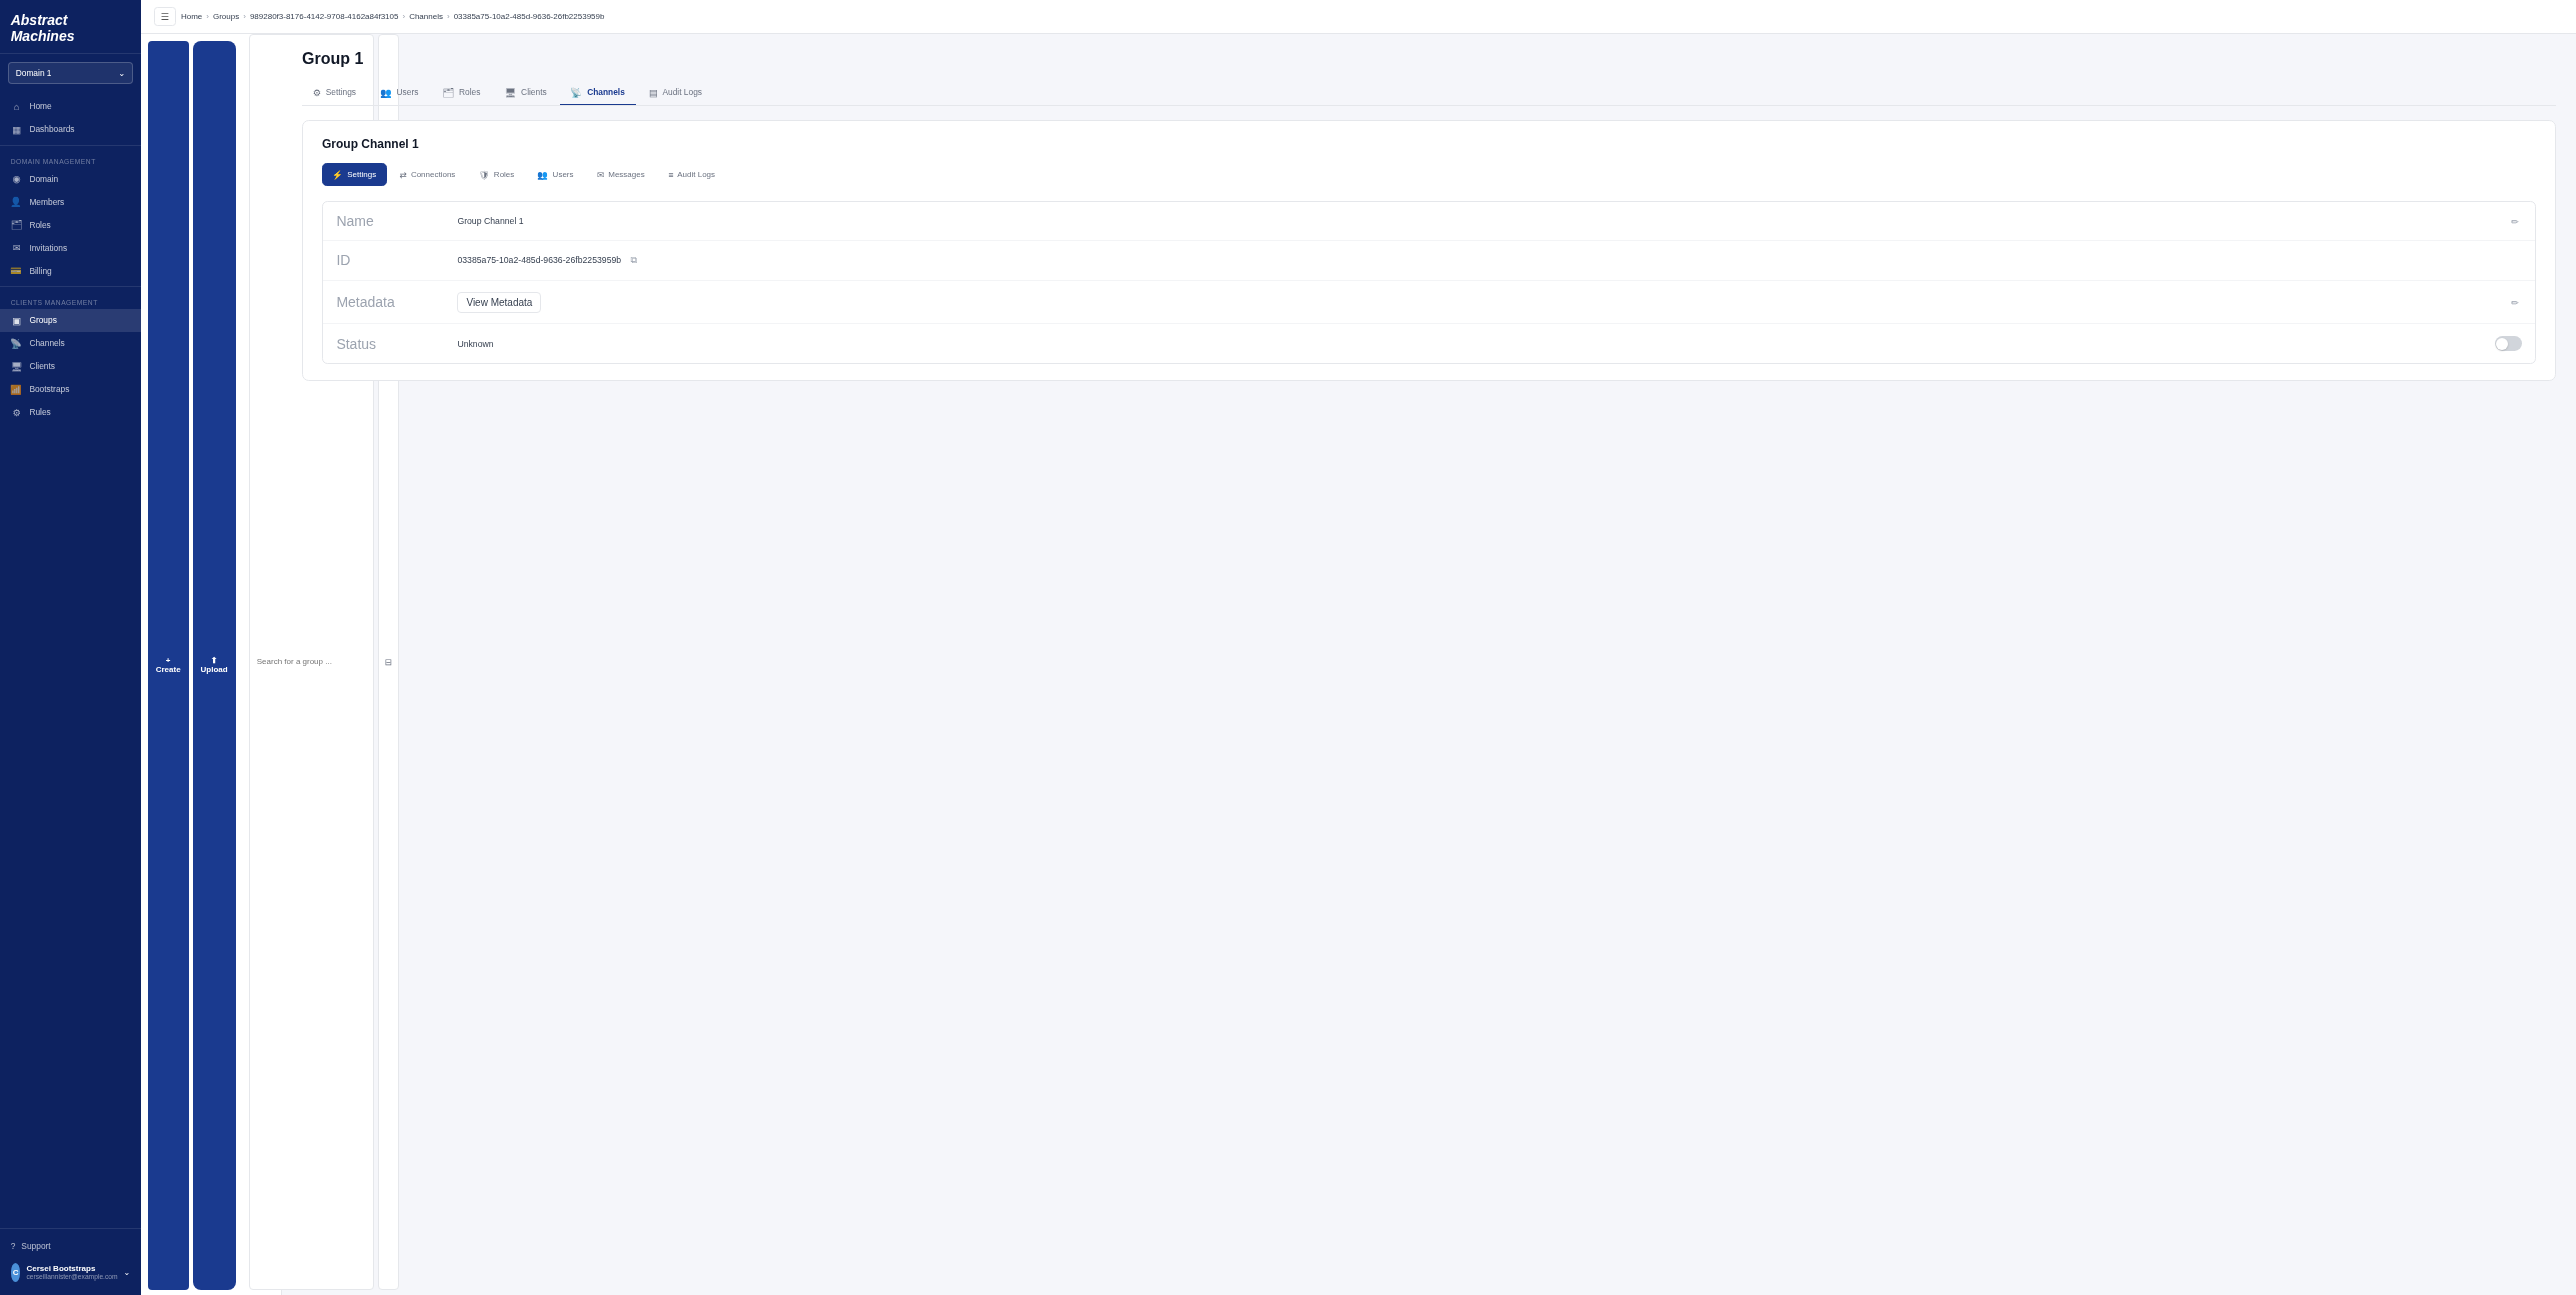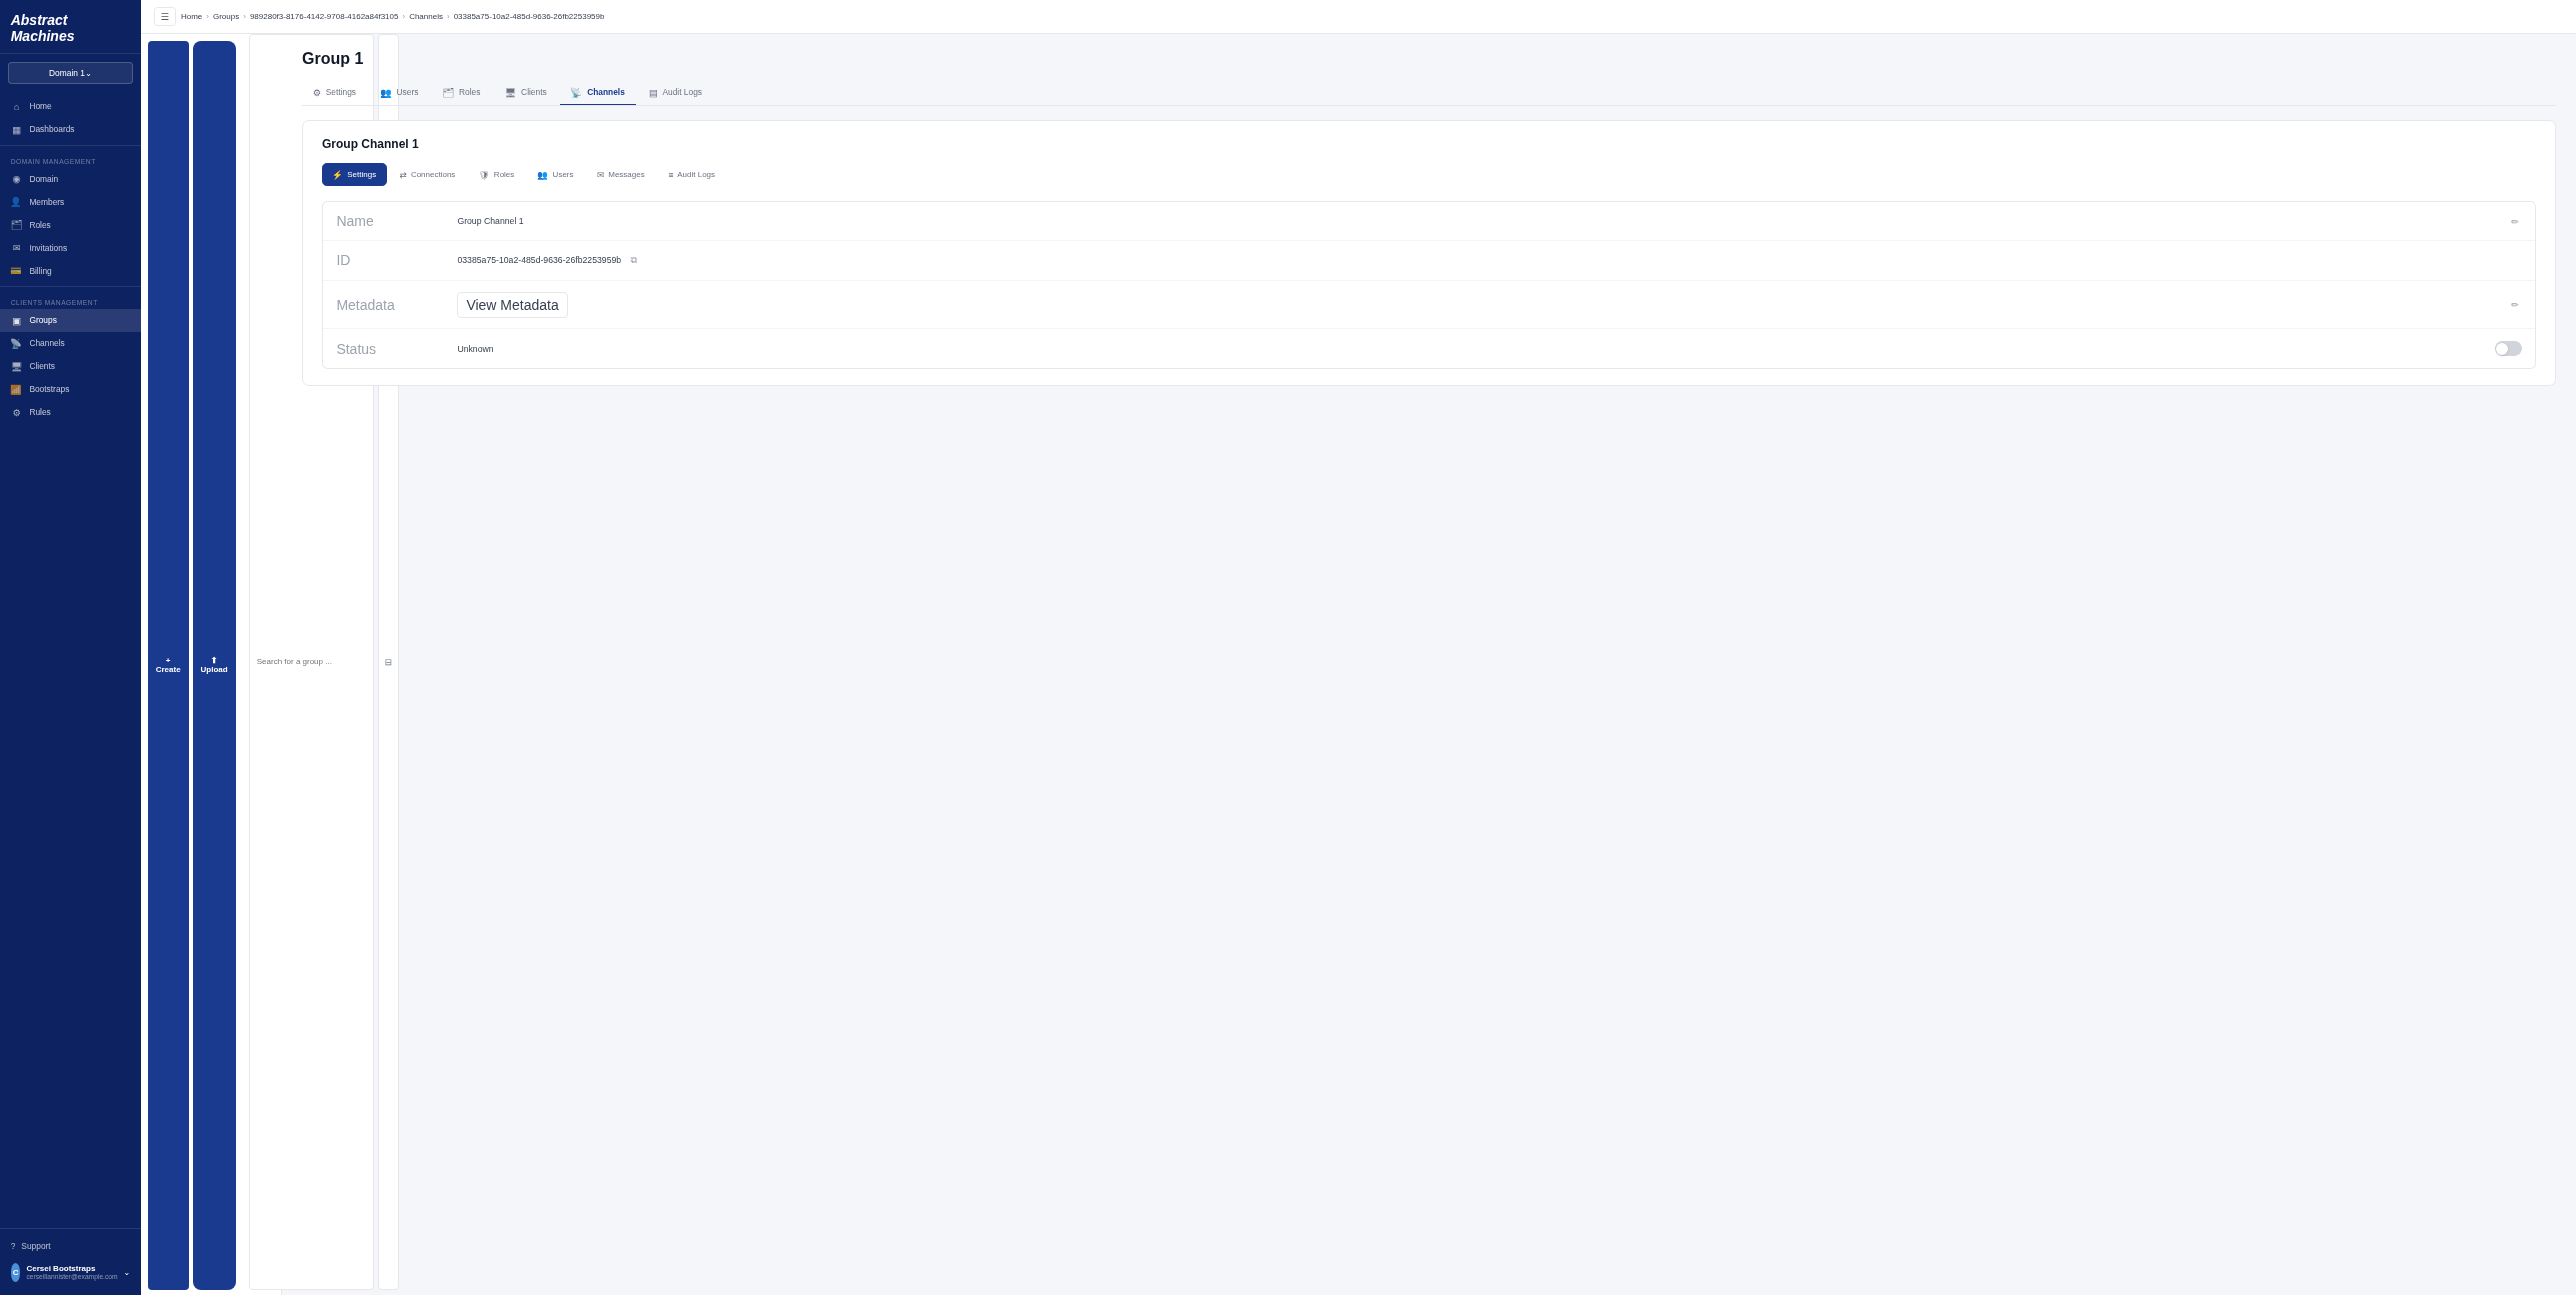--- a/index.html
+++ b/index.html
@@ -24,21 +24,21 @@
     }
     .sidebar-logo span { font-style: italic; }
     .domain-selector {
       margin: 8px 8px 5.4px;
       background: rgba(255,255,255,0.08);
       border: 0.7px solid rgba(255,255,255,0.2);
       border-radius: 4px;
       padding: 4.7px 6.7px;
       color: #fff;
       display: flex;
-      justify-content: center;
+      justify-content: space-between;
       align-items: center;
       cursor: pointer;
       font-size: 8.4px;
     }
     .sidebar-nav { flex: 1; overflow-y: auto; padding: 5.4px 0; }
     .nav-item {
       display: flex;
       align-items: center;
       gap: 6.7px;
       padding: 6px 10.7px;
@@ -236,21 +236,21 @@
       cursor: pointer;
       color: #9ca3af;
       font-size: 9.4px;
       padding: 2.7px;
     }
     .view-metadata-btn {
       border: 0.7px solid #e5e7eb;
       background: #fff;
       border-radius: 4px;
       padding: 4px 8px;
-      font-size: 14px;
+      font-size: 10px;
       cursor: pointer;
       color: #374151;
     }
     .toggle {
       width: 27px;
       height: 14.8px;
       background: #d1d5db;
       border-radius: 7.4px;
       position: relative;
       cursor: pointer;

